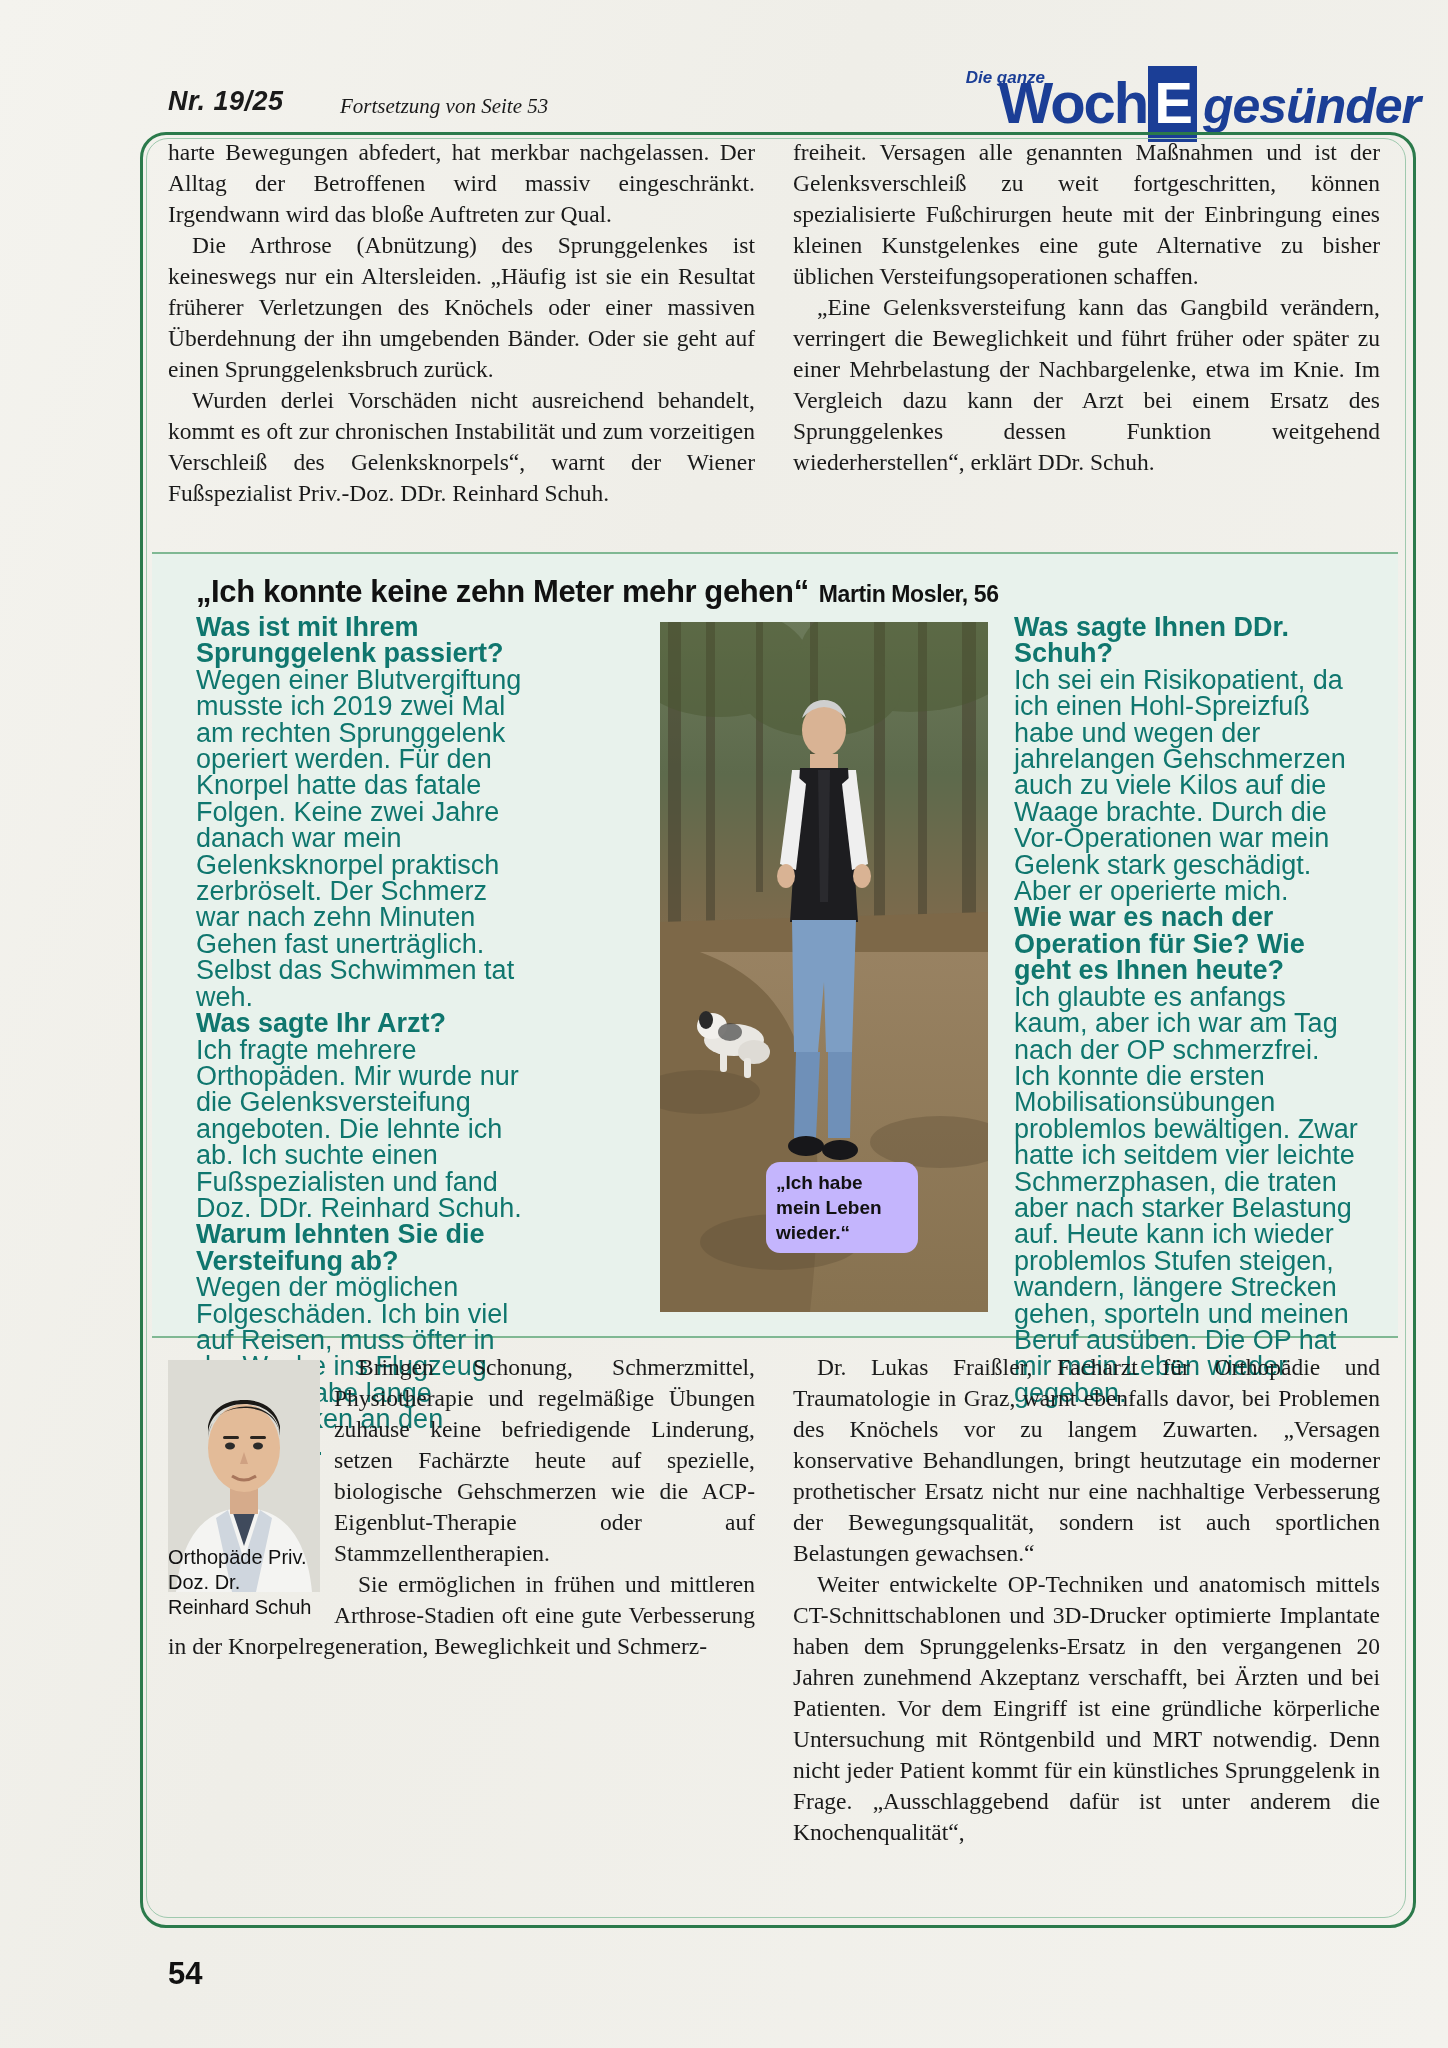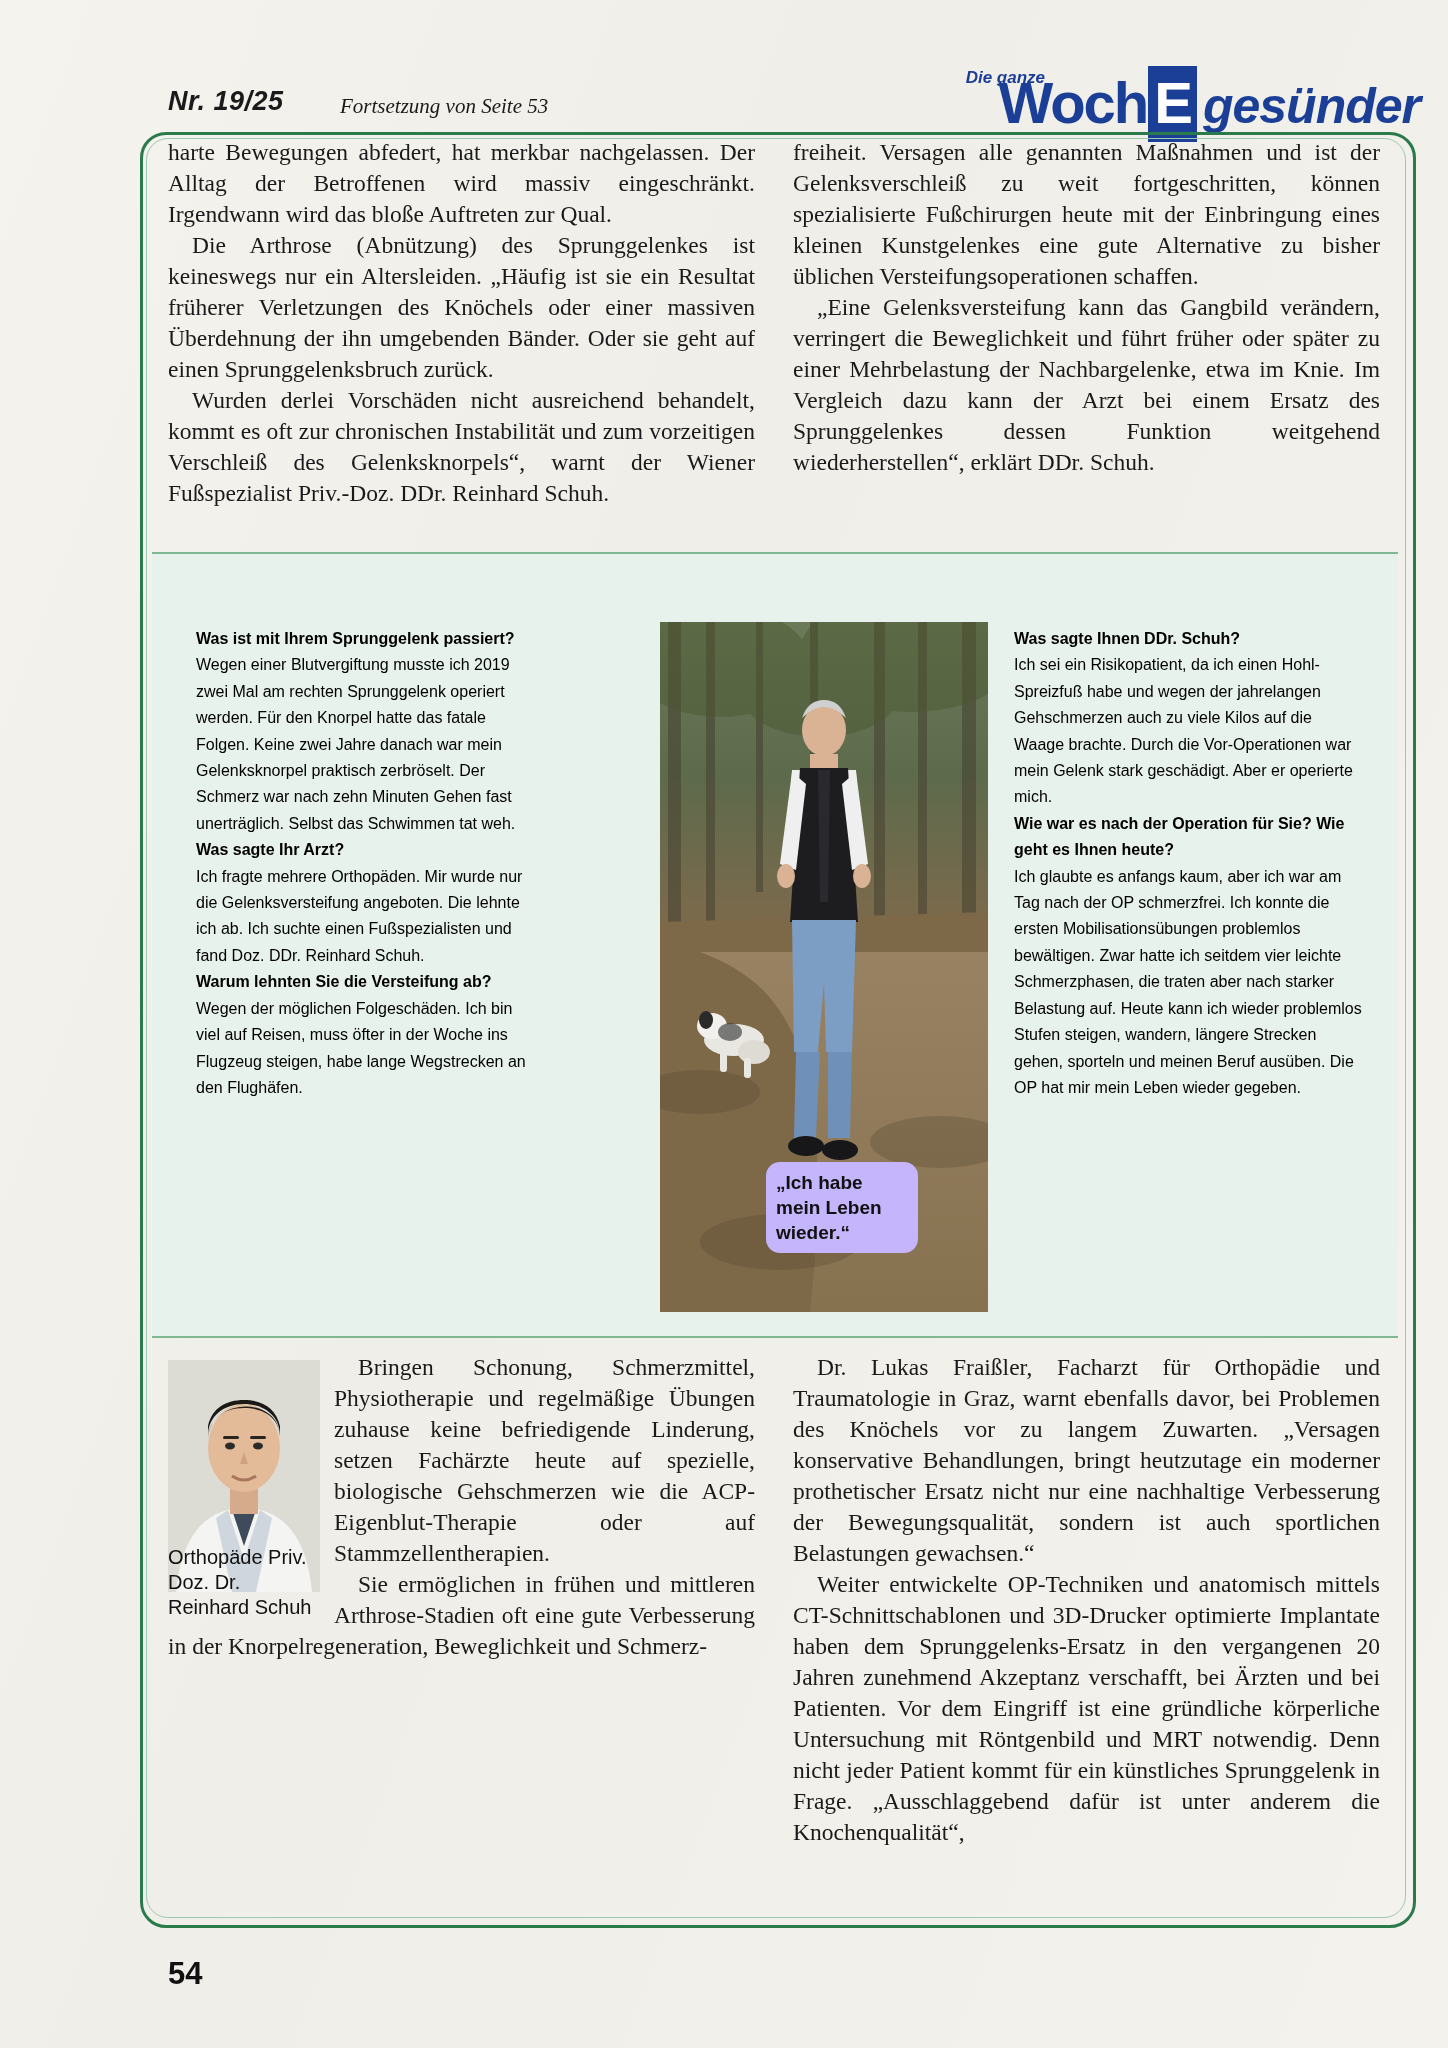--- a/index.html
+++ b/index.html
@@ -148,25 +148,25 @@
     font-size: 31px;
     letter-spacing: -0.4px;
     color: #111;
   }
   .iv-headline .attrib {
     font-size: 23px;
     margin-left: 10px;
   }
   .iv-col {
     position: absolute;
-    top: 72px;
-    font-family: "Liberation Sans", sans-serif;
-    font-size: 16px;
+    top: 60px;
+    font-family: "Liberation Sans", sans-serif;
+    font-size: 27px;
     line-height: 26.4px;
-    color: #000000;
+    color: #0f766e;
   }
   .iv-col.left { left: 44px; width: 330px; }
   .iv-col.right { left: 862px; width: 348px; }
   .iv-col .q {
     font-weight: bold;
     display: block;
   }
   .iv-col p { margin: 0; }
 
   
@@ -273,20 +273,23 @@
       <p class="ind">Wurden derlei Vorschäden nicht ausreichend behandelt, kommt es oft zur chronischen Instabilität und zum vorzeitigen Verschleiß des Gelenksknorpels“, warnt der Wiener Fußspezialist Priv.-Doz. DDr. Reinhard Schuh.</p>
     </div>
     <div class="top-col">
       <p>freiheit. Versagen alle genannten Maßnahmen und ist der Gelenksverschleiß zu weit fortgeschritten, können spezialisierte Fußchirurgen heute mit der Einbringung eines kleinen Kunstgelenkes eine gute Alternative zu bisher üblichen Versteifungsoperationen schaffen.</p>
       <p class="ind">„Eine Gelenksversteifung kann das Gangbild verändern, verringert die Beweglichkeit und führt früher oder später zu einer Mehrbelastung der Nachbargelenke, etwa im Knie. Im Vergleich dazu kann der Arzt bei einem Ersatz des Sprunggelenkes dessen Funktion weitgehend wiederherstellen“, erklärt DDr. Schuh.</p>
     </div>
   </div>
 
   <div class="interview">
 
+    <div class="iv-headline">
+      <span>„Ich konnte keine zehn Meter mehr gehen“</span><span class="attrib">Martin Mosler, 56</span>
+    </div>
 
     <div class="iv-col left">
       <p>
         <span class="q">Was ist mit Ihrem Sprunggelenk passiert?</span>
         <span>Wegen einer Blutvergiftung musste ich 2019 zwei Mal am rechten Sprunggelenk operiert werden. Für den Knorpel hatte das fatale Folgen. Keine zwei Jahre danach war mein Gelenksknorpel praktisch zerbröselt. Der Schmerz war nach zehn Minuten Gehen fast unerträglich. Selbst das Schwimmen tat weh.</span>
       </p>
       <p>
         <span class="q">Was sagte Ihr Arzt?</span>
         <span>Ich fragte mehrere Orthopäden. Mir wurde nur die Gelenksversteifung angeboten. Die lehnte ich ab. Ich suchte einen Fußspezialisten und fand Doz. DDr. Reinhard Schuh.</span>
       </p>

